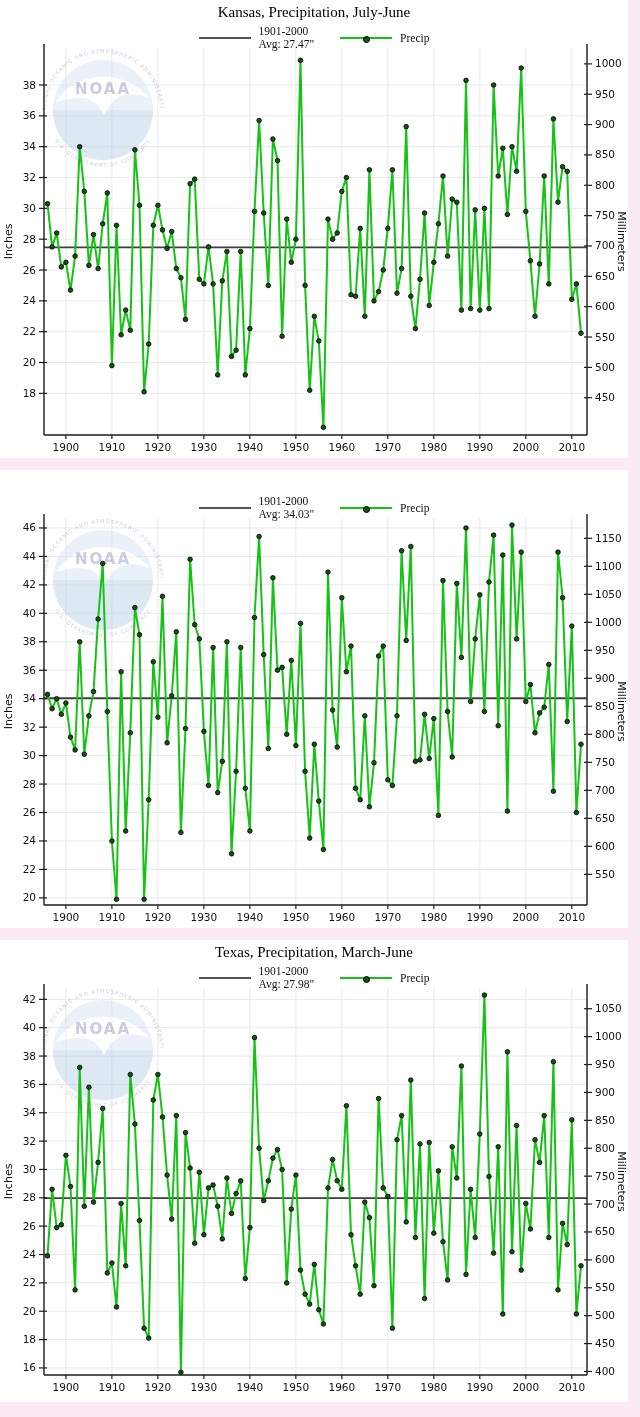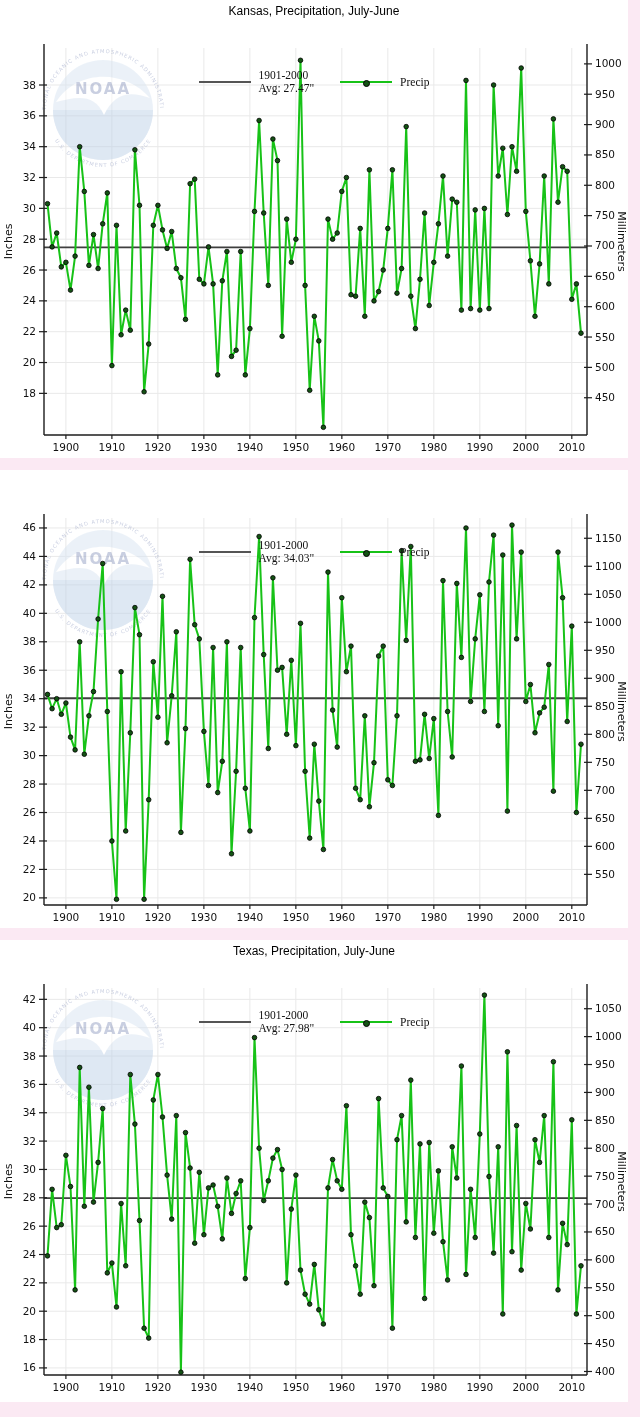--- a/index.html
+++ b/index.html
@@ -12,29 +12,28 @@
   .chart-block{
     position:relative;
     width:628px;height:458px;
     background:#ffffff;
     margin:0 12px 12px 0;
   }
   .chart-block.last{height:462px;margin-bottom:0;}
   .chart-title{
     position:absolute;top:4px;left:0;width:628px;
     text-align:center;
-    font-family:Liberation Sans, sans-serif;
-    font-size:12px;color:#000;
+    font-family:Liberation Serif, serif;
+    font-size:15px;color:#000;
     z-index:3;
   }
   .legend{
     position:absolute;top:25px;left:0;width:628px;
     display:flex;justify-content:center;align-items:center;gap:26px;
     z-index:3;
-    margin-top:44px;
   }
   .legend-item{display:flex;align-items:center;gap:8px;}
   .swatch{width:52px;height:0;border-top:2px solid #555;position:relative;}
   .swatch.green{border-top-color:#17c217;}
   .swatch .dot{
     position:absolute;left:23px;top:-3px;width:5px;height:5px;border-radius:50%;
     background:#145214;border:1px solid #000;
   }
   .legend-text{
     font-family:"Liberation Serif",serif;
@@ -557,21 +556,21 @@
         <circle cx="562.6" cy="127.7" r="2.3" fill="#145214" stroke="#000000" stroke-width="0.8"></circle>
         <circle cx="567.2" cy="251.5" r="2.3" fill="#145214" stroke="#000000" stroke-width="0.8"></circle>
         <circle cx="571.8" cy="156.1" r="2.3" fill="#145214" stroke="#000000" stroke-width="0.8"></circle>
         <circle cx="576.4" cy="342.5" r="2.3" fill="#145214" stroke="#000000" stroke-width="0.8"></circle>
         <circle cx="581.0" cy="274.2" r="2.3" fill="#145214" stroke="#000000" stroke-width="0.8"></circle>
       </g>
     </svg>
 </div>
 
 <div class="chart-block last">
-  <div class="chart-title">Texas, Precipitation, July-June</div>
+  <div class="chart-title">Texas, Precipitation, March-June</div>
   <div class="legend">
     <div class="legend-item">
       <span class="swatch"></span>
       <span class="legend-text">
         <div>1901-2000</div>
         <div>Avg: 27.98"</div>
       </span>
     </div>
     <div class="legend-item">
       <span class="swatch green">

